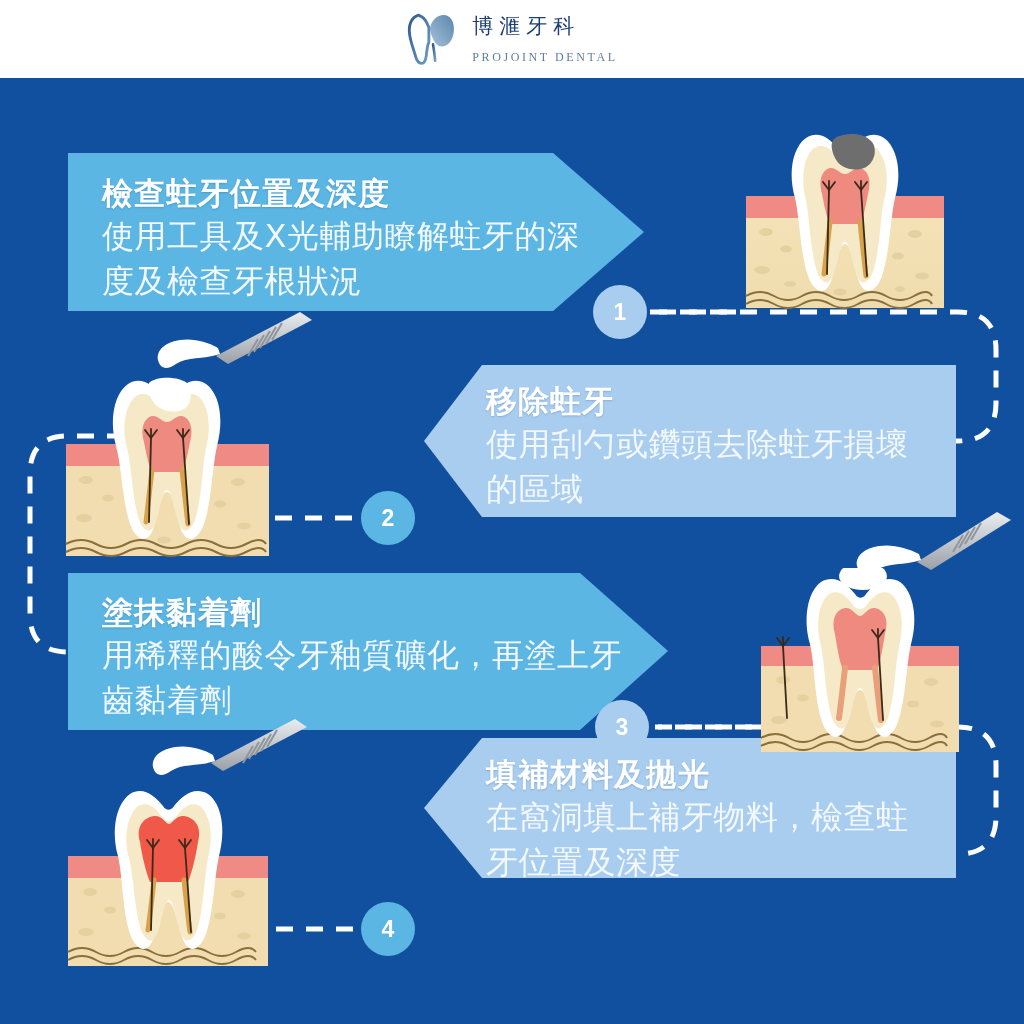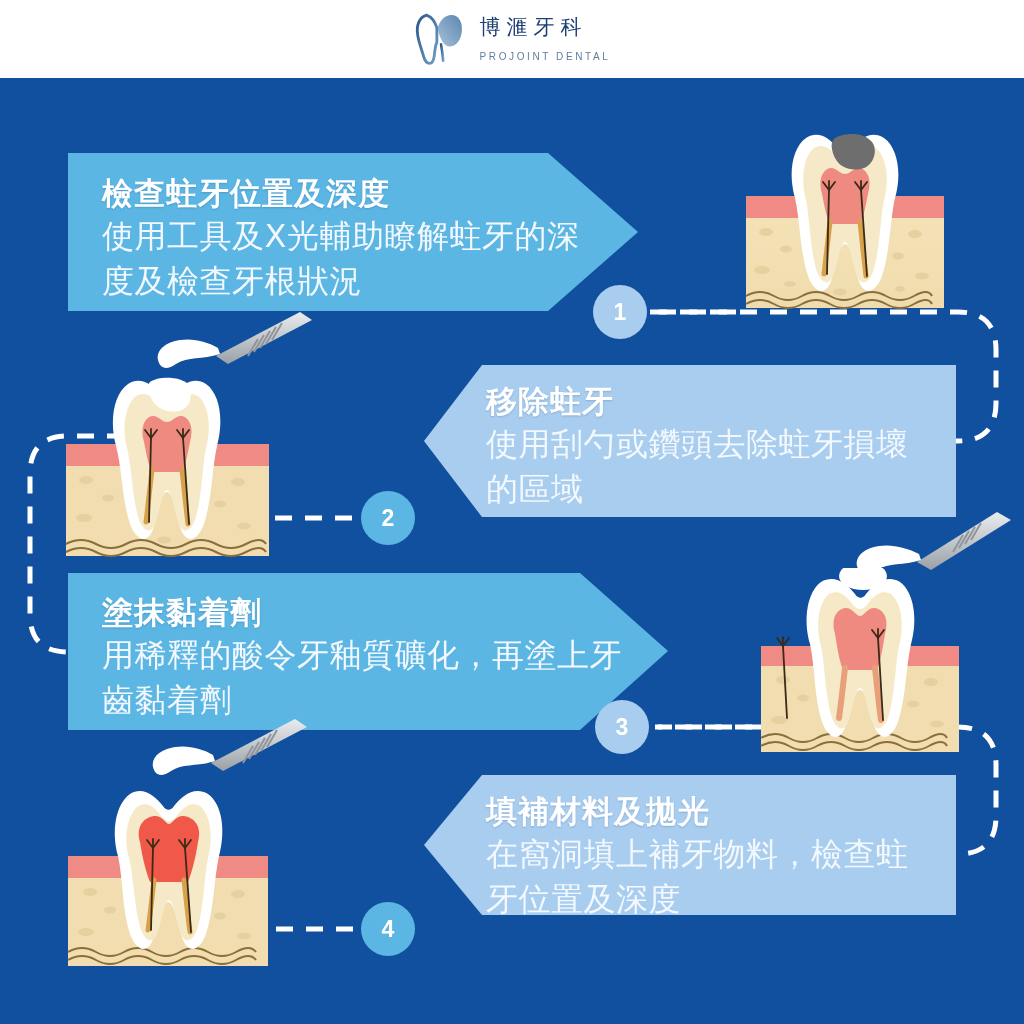--- a/index.html
+++ b/index.html
@@ -19,22 +19,22 @@
     z-index:40;
   }
   .brand{display:flex;align-items:center;gap:14px;}
   .brand-mark{width:52px;height:54px;display:block;}
   .brand-text{display:flex;flex-direction:column;line-height:1;}
   .brand-cn{
     font-size:21px;letter-spacing:6px;color:#1d3f74;font-weight:500;
     font-family:"DejaVu Sans","Liberation Sans",sans-serif;
   }
   .brand-en{
-    font-size:10px;letter-spacing:2.6px;color:#5f7e9e;margin-top:14px;
-    font-family:Liberation Sans, sans-serif;
+    font-size:12px;letter-spacing:2.6px;color:#5f7e9e;margin-top:14px;
+    font-family:Liberation Serif, serif;
   }
 
   
   .canvas{
     position:absolute;left:0;top:78px;width:1024px;height:946px;
     background:#11509f;overflow:hidden;
   }
 
   
   .connectors{position:absolute;left:0;top:0;width:1024px;height:946px;z-index:1;}
@@ -50,30 +50,30 @@
     font-family:"DejaVu Sans","Liberation Sans",sans-serif;
     text-shadow:0 1px 2px rgba(0,40,90,.18);
   }
   .banner p{
     margin:0;font-size:32px;line-height:1.42;color:#f2f8fd;font-weight:400;
     letter-spacing:.5px;
     font-family:"DejaVu Sans","Liberation Sans",sans-serif;
   }
 
   
-  #banner-1{left:68px;top:75px;width:570px;height:158px;}
+  #banner-1{left:68px;top:75px;width:570px;height:158px;padding-left:6px;}
   #banner-1 .txt{left:34px;top:22px;width:500px;}
   
   #banner-2{left:424px;top:287px;width:532px;height:152px;}
   #banner-2 .txt{left:62px;top:18px;width:450px;}
   
   #banner-3{left:68px;top:495px;width:600px;height:157px;}
   #banner-3 .txt{left:34px;top:21px;width:520px;}
   
-  #banner-4{left:424px;top:697px;width:532px;height:140px;}
+  #banner-4{left:424px;top:660px;width:532px;height:140px;}
   #banner-4 .txt{left:62px;top:18px;width:450px;}
 
   
   .badge{
     position:absolute;z-index:9;border-radius:50%;
     display:flex;align-items:center;justify-content:center;
     color:#ffffff;font-weight:700;
     font-family:"Liberation Sans",sans-serif;
   }
   .badge-lg{width:54px;height:54px;font-size:23px;}

